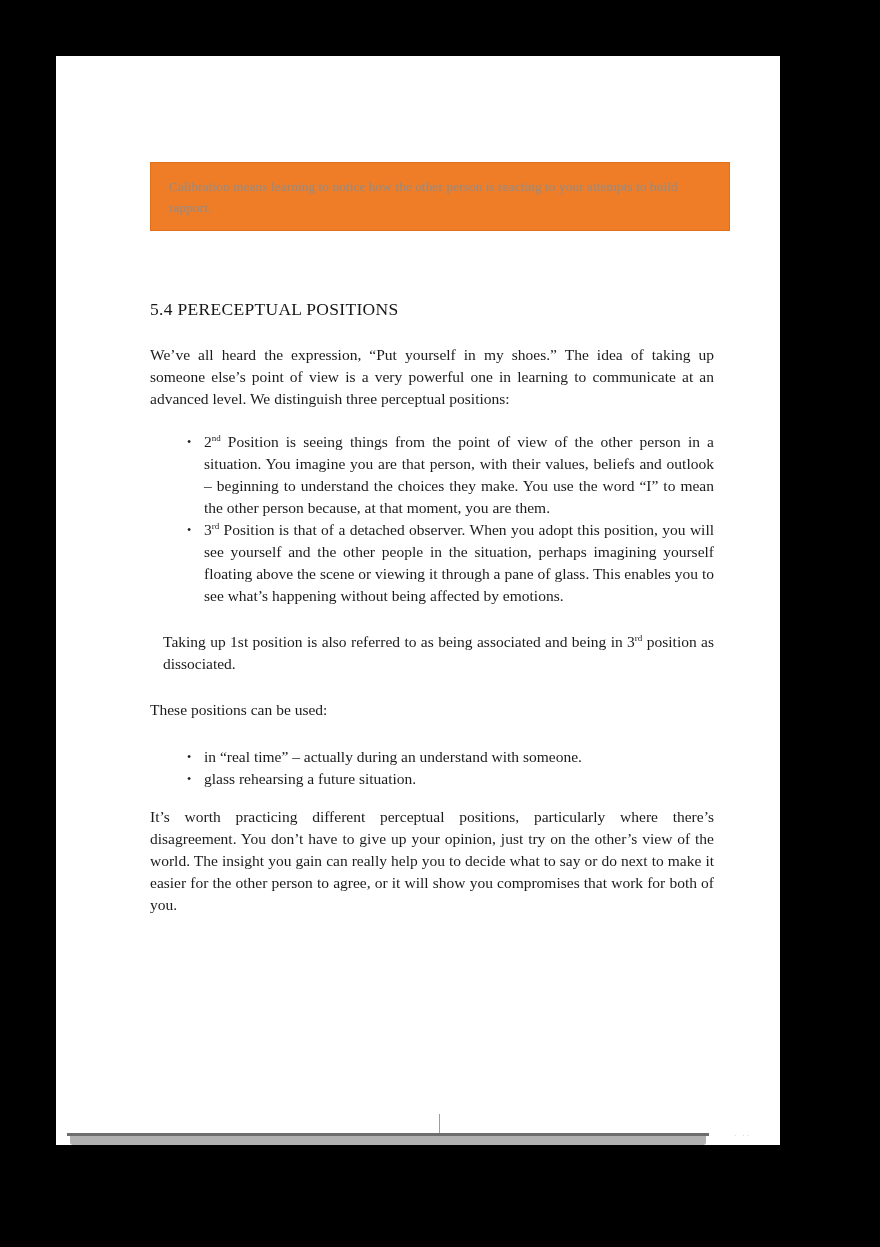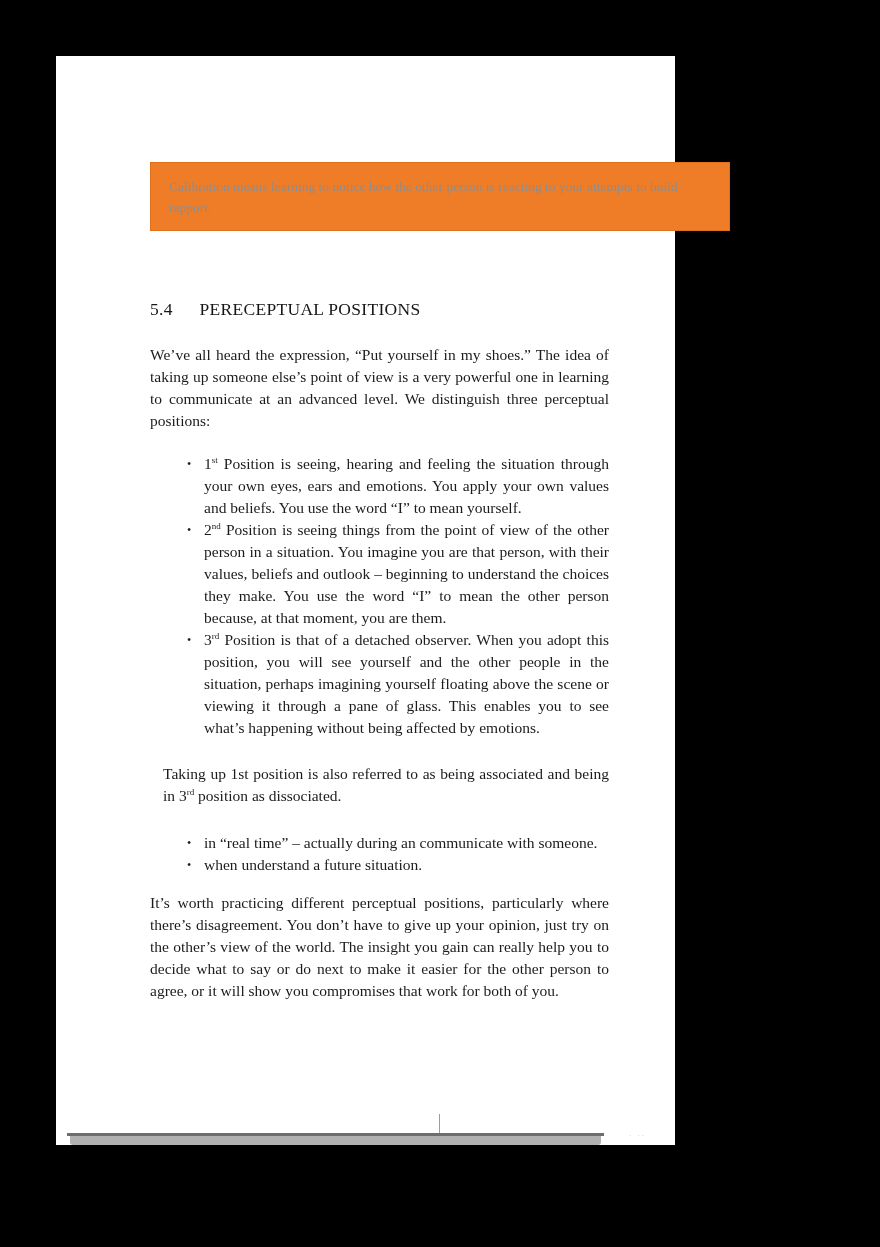--- a/index.html
+++ b/index.html
@@ -4,21 +4,21 @@
 <style>
   html,body{margin:0;padding:0;}
   body{
     width:880px;height:1247px;
     background:#000;
     position:relative;
     font-family:"Liberation Serif","DejaVu Serif",serif;
   }
   .page{
     position:absolute;left:56px;top:56px;
-    width:619px;height:1089px;
+    width:724px;height:1089px;
     background:#ffffff;
   }
   .content{
     padding:106px 66px 0 94px;
   }
   .callout{
     width:580px;box-sizing:border-box;
     min-height:63px;
     background:#EF7D28;
     border:1px solid #E1701C;
@@ -27,21 +27,21 @@
     color:#8D8D8D;
   }
   .section-heading{
     margin:68px 0 0 0;
     font-size:17.5px;font-weight:normal;
     line-height:21px;
     color:#161616;
     letter-spacing:.3px;
   }
   .section-heading .sec-num{display:inline-block;}
-  .section-heading .sec-title{display:inline-block;margin-left:22px;}
+  .section-heading .sec-title{display:inline-block;}
   p{
     margin:0;
     font-size:15.5px;line-height:22px;
     color:#1B1B1B;
     text-align:justify;
   }
   .intro{margin-top:24px;}
   .assoc{margin-top:24px;margin-left:13px;}
   .usage-intro{margin-top:24px;}
   .closing{margin-top:16px;}
@@ -99,43 +99,40 @@
     <h2 class="section-heading">
       <span class="sec-num">5.4</span>
       <span class="sec-title">PERECEPTUAL POSITIONS</span>
     </h2>
 
     <p class="intro">We’ve all heard the expression, “Put yourself in my shoes.” The idea of taking up someone else’s point of view is a very powerful one in learning to communicate at an advanced level. We distinguish three perceptual positions:</p>
 
     <ul class="bullets">
       <li class="bullet">
         <span class="dot"></span>
-        <span class="b-text"><span>1</span><sup class="sup">st</sup><span> Position is seeing, hearing and feeling the situation through your own eyes, ears and emotions. You apply your own values and beliefs. You use the word “I” to mean yourself.</span></span>
-      </li>
-      <li class="bullet">
-        <span class="dot"></span>
         <span class="b-text"><span>2</span><sup class="sup">nd</sup><span> Position is seeing things from the point of view of the other person in a situation. You imagine you are that person, with their values, beliefs and outlook – beginning to understand the choices they make. You use the word “I” to mean the other person because, at that moment, you are them.</span></span>
       </li>
       <li class="bullet">
         <span class="dot"></span>
         <span class="b-text"><span>3</span><sup class="sup">rd</sup><span> Position is that of a detached observer. When you adopt this position, you will see yourself and the other people in the situation, perhaps imagining yourself floating above the scene or viewing it through a pane of glass. This enables you to see what’s happening without being affected by emotions.</span></span>
       </li>
     </ul>
 
     <p class="assoc"><span>Taking up 1st position is also referred to as being associated and being in 3</span><sup class="sup">rd</sup><span> position as dissociated.</span></p>
 
+    <p class="usage-intro">These positions can be used:</p>
 
     <ul class="bullets second">
       <li class="bullet">
         <span class="dot"></span>
-        <span class="b-text">in “real time” – actually during an communicate with someone.</span>
+        <span class="b-text">in “real time” – actually during an understand with someone.</span>
       </li>
       <li class="bullet">
         <span class="dot"></span>
-        <span class="b-text">when understand a future situation.</span>
+        <span class="b-text">glass rehearsing a future situation.</span>
       </li>
     </ul>
 
     <p class="closing">It’s worth practicing different perceptual positions, particularly where there’s disagreement. You don’t have to give up your opinion, just try on the other’s view of the world. The insight you gain can really help you to decide what to say or do next to make it easier for the other person to agree, or it will show you compromises that work for both of you.</p>
 
   </div>
 
   <div class="center-tick"></div>
   <div class="scroll-line"></div>
   <div class="scroll-bar"></div>

